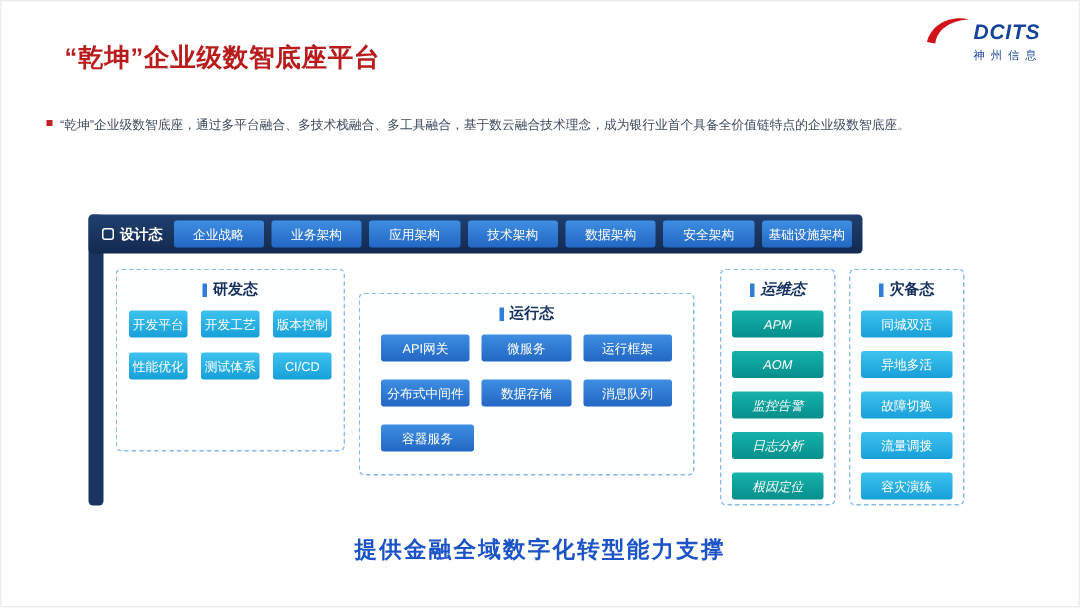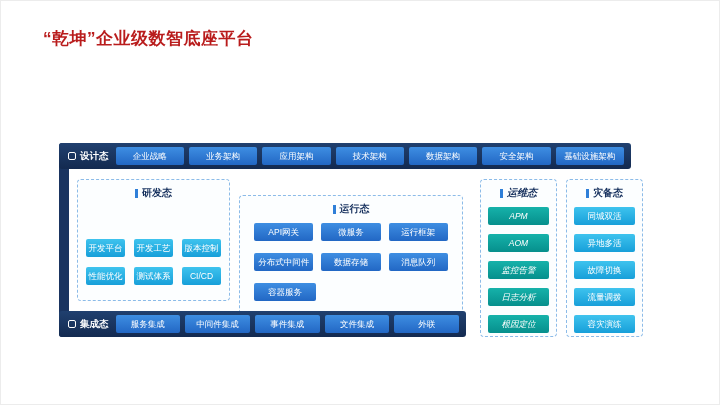--- a/index.html
+++ b/index.html
@@ -14,37 +14,37 @@
   .logo-brand{color:#16449c;font-weight:bold;font-size:14px;font-style:italic;letter-spacing:.5px;}
   .logo-sub{color:#16449c;font-size:7.5px;letter-spacing:4px;margin-top:1px;padding-left:32px;}
 
   .bullet{position:absolute;left:30px;top:76px;width:670px;display:flex;align-items:flex-start;gap:5px;}
   .bullet-marker{flex:0 0 auto;width:4px;height:4px;background:#c02026;margin-top:3px;}
   .bullet-text{font-size:8.5px;color:#3d4a5c;line-height:1.45;white-space:nowrap;}
 
   .left-bracket{position:absolute;left:58px;top:142px;width:10px;height:194px;background:#1a3460;border-radius:3px;}
 
   .hbar{position:absolute;height:26px;background:linear-gradient(180deg,#20406f,#132a50);border-radius:3px;display:flex;align-items:center;padding:0 7px 0 9px;gap:7px;}
-  .design-bar{left:58px;top:142px;width:572px;}
+  .design-bar{left:58px;top:142px;width:516px;}
   .integration-bar{left:58px;top:310px;width:407px;}
   .hbar-label{display:flex;align-items:center;gap:4px;color:#fff;font-size:9.5px;font-weight:bold;flex:0 0 auto;white-space:nowrap;}
   .bar-icon{display:inline-block;width:8px;height:8px;border:1.5px solid #fff;border-radius:2px;}
   .hbar-chips{flex:1;display:flex;gap:5px;min-width:0;}
 
   .chip{color:#fff;font-size:8.5px;height:18px;line-height:18px;text-align:center;border-radius:2px;white-space:nowrap;overflow:hidden;padding:0 2px;}
   .chip-blue{background:linear-gradient(180deg,#3e8ee2,#2267c4);}
   .chip-cyan{background:linear-gradient(180deg,#3ec3ee,#179fd9);}
   .chip-teal{background:linear-gradient(180deg,#16b2aa,#068f8c);}
   .bar-chip{flex:1;min-width:0;}
 
   .dbox{position:absolute;border:1px dashed #8cbbe8;border-radius:4px;background:#fcfeff;padding:6px 8px;display:flex;flex-direction:column;}
   .dbox-header{display:flex;align-items:center;justify-content:center;gap:4px;font-size:10px;font-weight:bold;color:#17315e;margin-bottom:7px;flex:0 0 auto;}
   .tick{display:inline-block;width:3px;height:9px;background:#2f7fd8;}
 
-  .dev-box{left:76px;top:178px;width:153px;height:122px;gap:32px;}
+  .dev-box{left:76px;top:178px;width:153px;height:122px;}
   .dev-grid{display:grid;grid-template-columns:1fr 1fr 1fr;gap:10px 9px;align-content:start;}
 
   .run-box{left:238px;top:194px;width:224px;height:122px;padding:6px 14px;}
   .run-rows{display:flex;flex-direction:column;gap:12px;}
   .run-row{display:flex;gap:8px;}
   .run-row .chip{flex:1;min-width:0;}
   .run-row-center{justify-content:flex-start;}
   .run-row-center .chip{flex:0 0 62px;}
 
   .ops-box{left:479px;top:178px;width:77px;height:158px;padding:6px 7px;font-style:italic;}
@@ -53,21 +53,34 @@
 
   .footer-text{position:absolute;left:0;right:0;top:356px;text-align:center;font-size:15px;font-weight:bold;color:#1c54c7;letter-spacing:1.5px;}
 </style>
 </head>
 <body>
 
 <div class="slide">
 
   <div class="title">“乾坤”企业级数智底座平台</div>
 
+  <div class="logo">
+    <div class="logo-row">
+      <svg width="30" height="20" viewBox="0 0 30 20">
+        <path d="M1 17 C4 5 17 -1 29 2 C19 2.5 8 7 6.5 18 Z" fill="#d0121b"></path>
+      </svg>
+      <span class="logo-brand">DCITS</span>
+    </div>
+    <div class="logo-sub">神州信息</div>
+  </div>
 
+  <div class="bullet">
+    <span class="bullet-marker"></span>
+    <span class="bullet-text">“乾坤”企业级数智底座，通过多平台融合、多技术栈融合、多工具融合，基于数云融合技术理念，成为银行业首个具备全价值链特点的企业级数智底座。</span>
+  </div>
 
   <div class="left-bracket"></div>
 
   <div class="hbar design-bar">
     <div class="hbar-label">
       <span class="bar-icon"></span>
       <span>设计态</span>
     </div>
     <div class="hbar-chips">
         <div class="chip chip-blue bar-chip">企业战略</div>
@@ -138,28 +151,16 @@
     </div>
     <div class="vlist">
         <div class="chip chip-cyan">同城双活</div>
         <div class="chip chip-cyan">异地多活</div>
         <div class="chip chip-cyan">故障切换</div>
         <div class="chip chip-cyan">流量调拨</div>
         <div class="chip chip-cyan">容灾演练</div>
       </div>
   </div>
 
-  <div class="hbar integration-bar">
-    <div class="hbar-label">
-      <span class="bar-icon"></span>
-      <span>集成态</span>
-    </div>
-    <div class="hbar-chips">
-        <div class="chip chip-blue bar-chip">服务集成</div>
-        <div class="chip chip-blue bar-chip">中间件集成</div>
-        <div class="chip chip-blue bar-chip">事件集成</div>
-        <div class="chip chip-blue bar-chip">文件集成</div>
-        <div class="chip chip-blue bar-chip">外联</div>
-      </div>
-  </div>
 
+  <div class="footer-text">提供金融全域数字化转型能力支撑</div>
 
 </div>
 
 </body></html>

